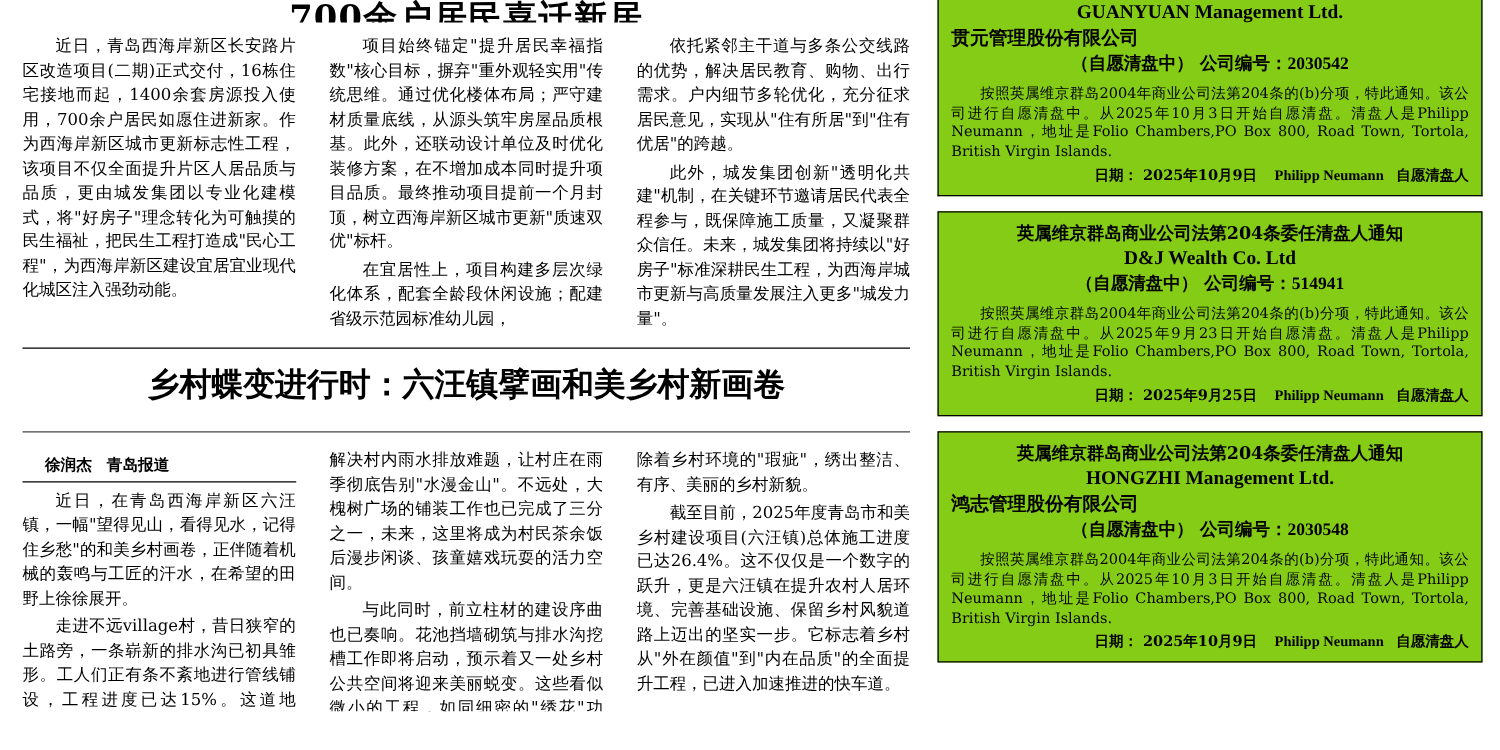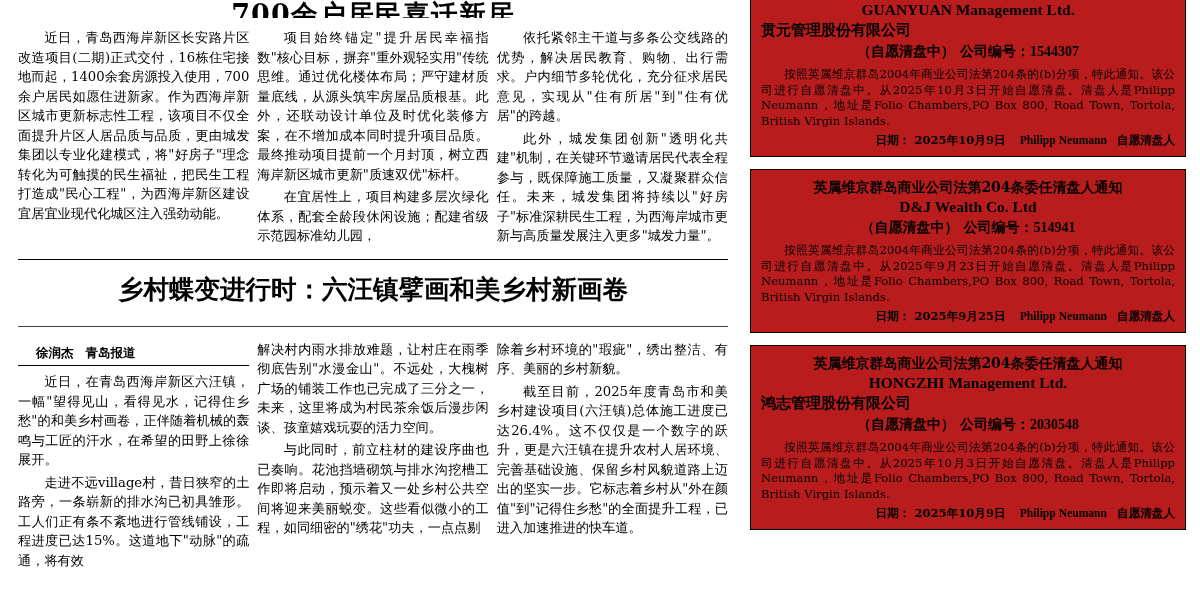--- a/index.html
+++ b/index.html
@@ -40,22 +40,23 @@
     text-align: center;
     margin: 0;
     padding: 0;
     height: 18px;
     overflow: hidden;
     line-height: 30px;
     color: #000;
   }
   .cols3 {
     display: flex;
-    gap: 8px;
+    gap: 27px;
     margin-top: 10px;
+    justify-content: flex-end;
   }
   .col {
     flex: 1;
     font-size: 13.2px;
     line-height: 19.5px;
     text-align: justify;
     font-family: "DejaVu Serif", serif;
   }
   .col p {
     margin: 0 0 3px 0;
@@ -108,21 +109,21 @@
     width: 458px;
     height: 600px;
     box-sizing: border-box;
     padding: 0 14px 0 8px;
   }
   .notice {
     border: 1.5px solid #000;
     box-sizing: border-box;
     padding: 7px 10px 7px 10px;
     margin-bottom: 12px;
-    background: #b91c1c;
+    background: #84cc16;
   }
   .notice.first {
     border-top: none;
     margin-top: 0;
     padding-top: 0;
   }
   .n-title {
     font-family: "DejaVu Serif", serif;
     font-weight: bold;
     font-size: 14px;
@@ -221,33 +222,33 @@
         <p>走进不远village村，昔日狭窄的土路旁，一条崭新的排水沟已初具雏形。工人们正有条不紊地进行管线铺设，工程进度已达15%。这道地下"动脉"的疏通，将有效</p>
       </div>
       <div class="col">
         <div class="spacer-sm"></div>
         <p class="noindent">解决村内雨水排放难题，让村庄在雨季彻底告别"水漫金山"。不远处，大槐树广场的铺装工作也已完成了三分之一，未来，这里将成为村民茶余饭后漫步闲谈、孩童嬉戏玩耍的活力空间。</p>
         <p>与此同时，前立柱材的建设序曲也已奏响。花池挡墙砌筑与排水沟挖槽工作即将启动，预示着又一处乡村公共空间将迎来美丽蜕变。这些看似微小的工程，如同细密的"绣花"功夫，一点点剔</p>
       </div>
       <div class="col">
         <div class="spacer-sm"></div>
         <p class="noindent">除着乡村环境的"瑕疵"，绣出整洁、有序、美丽的乡村新貌。</p>
-        <p>截至目前，2025年度青岛市和美乡村建设项目(六汪镇)总体施工进度已达26.4%。这不仅仅是一个数字的跃升，更是六汪镇在提升农村人居环境、完善基础设施、保留乡村风貌道路上迈出的坚实一步。它标志着乡村从"外在颜值"到"记得住乡愁"的全面提升工程，已进入加速推进的快车道。</p>
+        <p>截至目前，2025年度青岛市和美乡村建设项目(六汪镇)总体施工进度已达26.4%。这不仅仅是一个数字的跃升，更是六汪镇在提升农村人居环境、完善基础设施、保留乡村风貌道路上迈出的坚实一步。它标志着乡村从"外在颜值"到"内在品质"的全面提升工程，已进入加速推进的快车道。</p>
       </div>
     </div>
   </div>
 
   <div class="notices">
 
     <div class="notice first">
       <div class="n-title-latin">GUANYUAN Management Ltd.</div>
       <div class="n-sub">贯元管理股份有限公司</div>
       <div class="n-line">
         <span>（自愿清盘中）</span>
-        <span class="code">公司编号：</span><span class="code">1544307</span>
+        <span class="code">公司编号：</span><span class="code">2030542</span>
       </div>
       <p class="n-body">按照英属维京群岛2004年商业公司法第204条的(b)分项，特此通知。该公司进行自愿清盘中。从2025年10月3日开始自愿清盘。清盘人是Philipp Neumann，地址是Folio Chambers,PO Box 800, Road Town, Tortola, British Virgin Islands.</p>
       <div class="n-foot">
         <span class="date">日期：</span><span class="date">2025年10月9日</span>
         <span class="name">Philipp Neumann</span>
         <span>自愿清盘人</span>
       </div>
     </div>
 
     <div class="notice">

